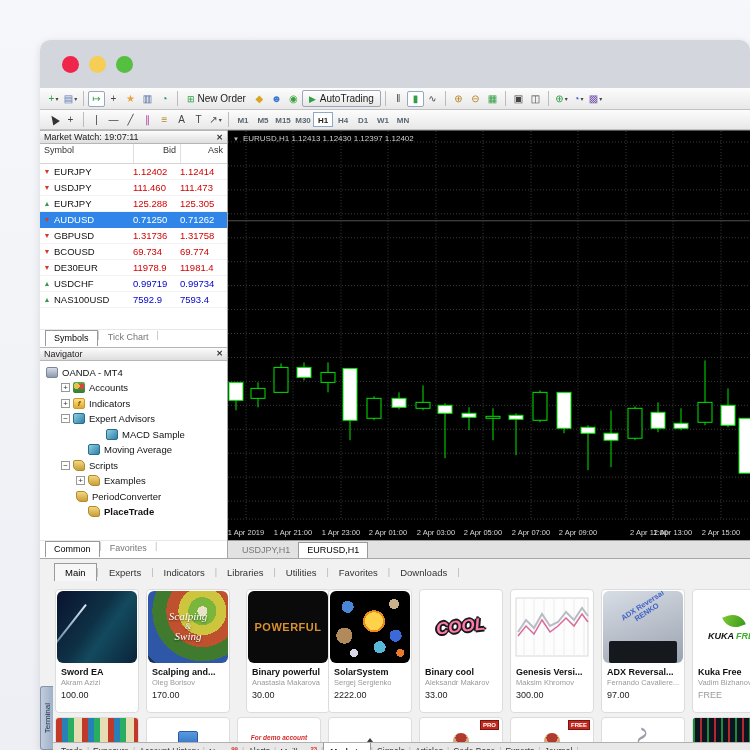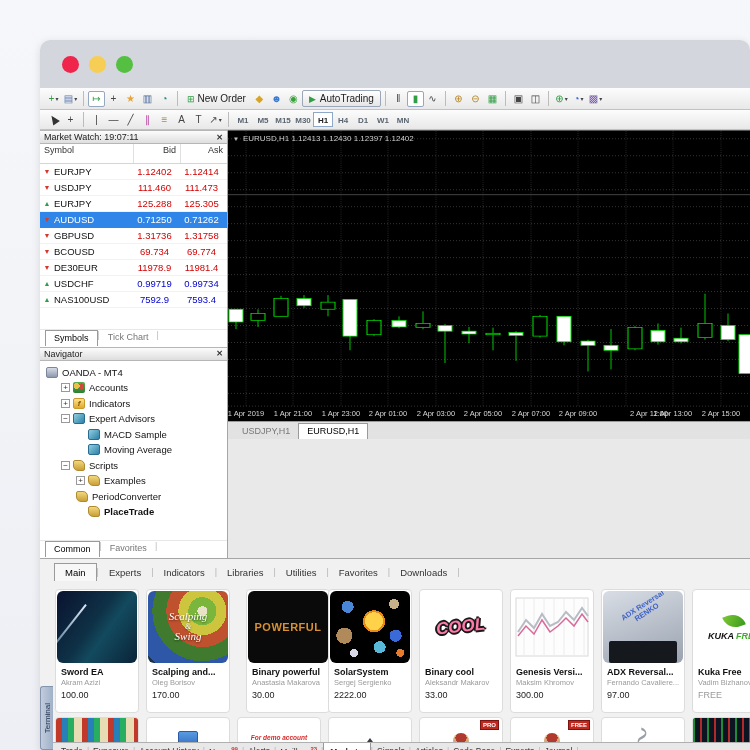--- a/index.html
+++ b/index.html
@@ -25,41 +25,41 @@
   .main{position:absolute;left:0;top:90px;width:710px;height:428px;display:flex}
   .leftcol{width:188px;border-right:1px solid #a6a6a6;display:flex;flex-direction:column;background:#fff}
   .panel-title{height:14px;background:linear-gradient(#fcfcfc,#dedede);border-top:1px solid #b6b6b6;border-bottom:1px solid #b6b6b6;display:flex;align-items:center;justify-content:space-between;font-size:9px;color:#222;padding:0 4px;flex:none}
   .close-x{font-size:8px;color:#333;font-weight:bold}
   .mw-head{display:flex;height:20px;font-size:9px;color:#333;background:#fff;border-bottom:1px solid #d5d5d5;flex:none}
   .mw-head span{padding:1px 4px}
   .h-sym{flex:1}.h-bid,.h-ask{width:47px;text-align:right;border-left:1px solid #e0e0e0}
   .mw-row{display:flex;height:16px;align-items:center;font-size:9.5px;background:#fff;border-bottom:1px solid #f2f2f2}
   .sym{flex:1;display:flex;align-items:center;gap:3px;padding-left:3px;color:#111;font-size:9.5px}
   .sarr{font-size:7px;width:8px;text-align:center}
-  .px{width:47px;text-align:center;padding-right:4px}
+  .px{width:47px;text-align:left;padding-right:4px}
   .px.red{color:#d40000}.px.blue{color:#0000cc}
   .mw-row.sel{background:#2f86e8;border-bottom-color:#2f86e8}
   .mw-row.sel .px,.mw-row.sel .sym{color:#fff}
   .fill{flex:1;background:#fff}
   .tabstrip{height:18px;background:#fff;display:flex;align-items:flex-start;padding-left:5px;flex:none;border-top:1px solid #e8e8e8}
   .tab{font-size:9px;color:#777;padding:2px 8px 3px}
   .tab.active{border:1px solid #9a9a9a;border-bottom:none;background:#fff;color:#000}
   .tabsep{font-size:9px;color:#bbb;padding-bottom:3px}
   .nav-row{height:15.5px;display:flex;align-items:center;font-size:9.5px;color:#111;background:#fff;flex:none}
   .expander{width:9px;height:9px;border:1px solid #999;background:#fff;font-size:8px;line-height:7px;text-align:center;color:#333;margin-right:3px;flex:none}
   .exp-spacer{width:12px;flex:none}
   .ic{width:12px;height:11px;margin-right:4px;border-radius:2px;flex:none;display:flex;align-items:center;justify-content:center;font-size:8px;color:#fff}
   .ic-server{background:linear-gradient(#d5dce8,#8d99ad);border:1px solid #7a8699}
   .ic-accounts{background:radial-gradient(circle at 30% 35%,#e8c14b 0 3px,transparent 3px),radial-gradient(circle at 70% 40%,#d04b3a 0 3px,transparent 3px),linear-gradient(#59b04e,#2e7d32)}
   .ic-indicators{background:linear-gradient(#ffe18a,#e0a92f);border:1px solid #c9992a;color:#7a5a00;font-style:italic;font-weight:bold}
   .ic-expert{background:linear-gradient(135deg,#8fd0e0,#2e7fa8);border:1px solid #2a6c8f}
   .ic-script{background:linear-gradient(#f3d87e,#c99f38);border:1px solid #b08a2e;border-radius:2px 5px 2px 5px}
   
   .chartcol{flex:1;display:flex;flex-direction:column}
-  .chart{position:relative;height:291px;background:#000;overflow:hidden;border-top:1px solid #555}
+  .chart{position:relative;height:410px;background:#000;overflow:hidden;border-top:1px solid #555}
   .chart-info{position:absolute;left:5px;top:3px;font-size:8px;color:#cfcfcf;display:flex;gap:4px;align-items:center;z-index:2}
   .chart-info .dd{font-size:6px;color:#bbb}
   .xlabels{position:absolute;left:0;bottom:1px;width:100%;height:11px;z-index:2}
   .xlabels span{position:absolute;transform:translateX(-50%);font-size:7.5px;color:#d6d6d6;white-space:nowrap}
   .charttabs{height:18px;background:#e2e2e2;border-top:1px solid #9a9a9a;display:flex;align-items:flex-end;padding-left:6px}
   
   .mpanel{position:absolute;left:0;top:518px;width:710px;height:192px;background:#f1f1f1;border-top:1px solid #a6a6a6;overflow:hidden}
   .mtabs{display:flex;align-items:flex-end;height:22px;padding-left:14px}
   .mtab{font-size:9.5px;color:#333;padding:3px 10px}
   .mtab.active{border:1px solid #9a9a9a;border-bottom:none;background:#f7f7f7;color:#000}
@@ -300,21 +300,21 @@
           <div class="nav-row" style="padding-left: 21px;">
             <span class="expander">+</span>
             <span class="ic ic-indicators">f</span>
             <span>Indicators</span>
           </div>
           <div class="nav-row" style="padding-left: 21px;">
             <span class="expander">−</span>
             <span class="ic ic-expert"></span>
             <span>Expert Advisors</span>
           </div>
-          <div class="nav-row" style="padding-left: 36px;">
+          <div class="nav-row" style="padding-left: 54px;">
             <span class="exp-spacer"></span>
             <span class="ic ic-expert"></span>
             <span>MACD Sample</span>
           </div>
           <div class="nav-row" style="padding-left: 36px;">
             <span class="exp-spacer"></span>
             <span class="ic ic-expert"></span>
             <span>Moving Average</span>
           </div>
           <div class="nav-row" style="padding-left: 21px;">

